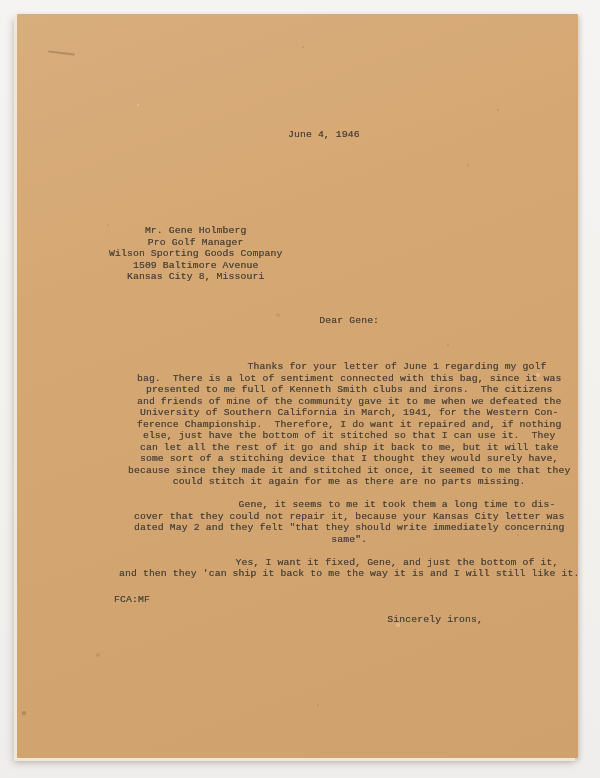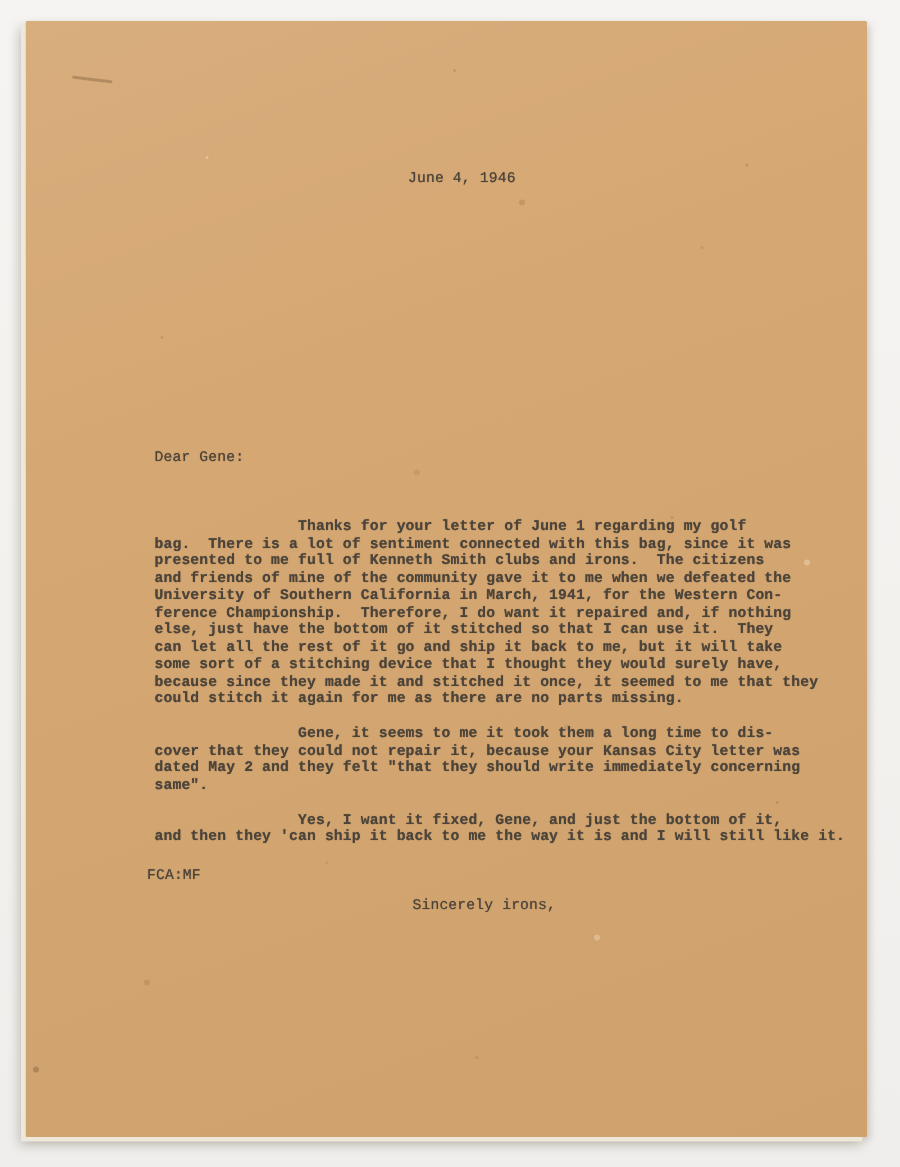--- a/index.html
+++ b/index.html
@@ -54,50 +54,56 @@
   .scratch {
     position: absolute;
     left: 31px; top: 38px;
     width: 27px; height: 2px;
     background: rgba(110,80,45,0.35);
     border-radius: 2px;
     transform: rotate(7deg);
   }
   .type {
     position: absolute;
-    margin: 0;
+    margin: 16px;
     font-family: "Liberation Mono", "DejaVu Sans Mono", monospace;
     font-size: 9.8px;
     line-height: 11.5px;
     letter-spacing: 0.1px;
     color: #4b443b;
     text-shadow: 0 0 0.6px rgba(75,62,48,0.75);
     white-space: pre;
+    text-align: center;
   }
   .date-line        { left: 272px; top: 113px; }
   .recipient-block  { left:  93px; top: 209px; }
   .letter-flow      { left:  93px; top: 276px; }
   .letter-flow pre  { margin: 0; font: inherit; letter-spacing: inherit;
                       color: inherit; text-shadow: inherit; white-space: pre; padding-left: 10px; }
-  .letter-flow .body-block    { margin-top: 11.5px; font-weight: bold; }
+  .letter-flow .body-block    { margin-top: 11.5px; }
   .letter-flow .closing-block { margin-top: 11.5px; padding-left: 182px; }
   .signature-block  { left: 276px; top: 592px; }
   .reference-line   { left:  98px; top: 578px; }
 </style>
 </head>
 <body>
 
 <div class="scan-area">
   <div class="paper">
     <div class="paper-texture"></div>
     <div class="scratch"></div>
   </div>
 
   <pre class="type date-line">June 4, 1946</pre>
 
+  <pre class="type recipient-block">Mr. Gene Holmberg
+Pro Golf Manager
+Wilson Sporting Goods Company
+1509 Baltimore Avenue
+Kansas City 8, Missouri</pre>
 
   <div class="type letter-flow">
     <pre class="salutation-block">Dear Gene:</pre>
     <pre class="body-block">                Thanks for your letter of June 1 regarding my golf
 bag.  There is a lot of sentiment connected with this bag, since it was
 presented to me full of Kenneth Smith clubs and irons.  The citizens
 and friends of mine of the community gave it to me when we defeated the
 University of Southern California in March, 1941, for the Western Con-
 ference Championship.  Therefore, I do want it repaired and, if nothing
 else, just have the bottom of it stitched so that I can use it.  They

